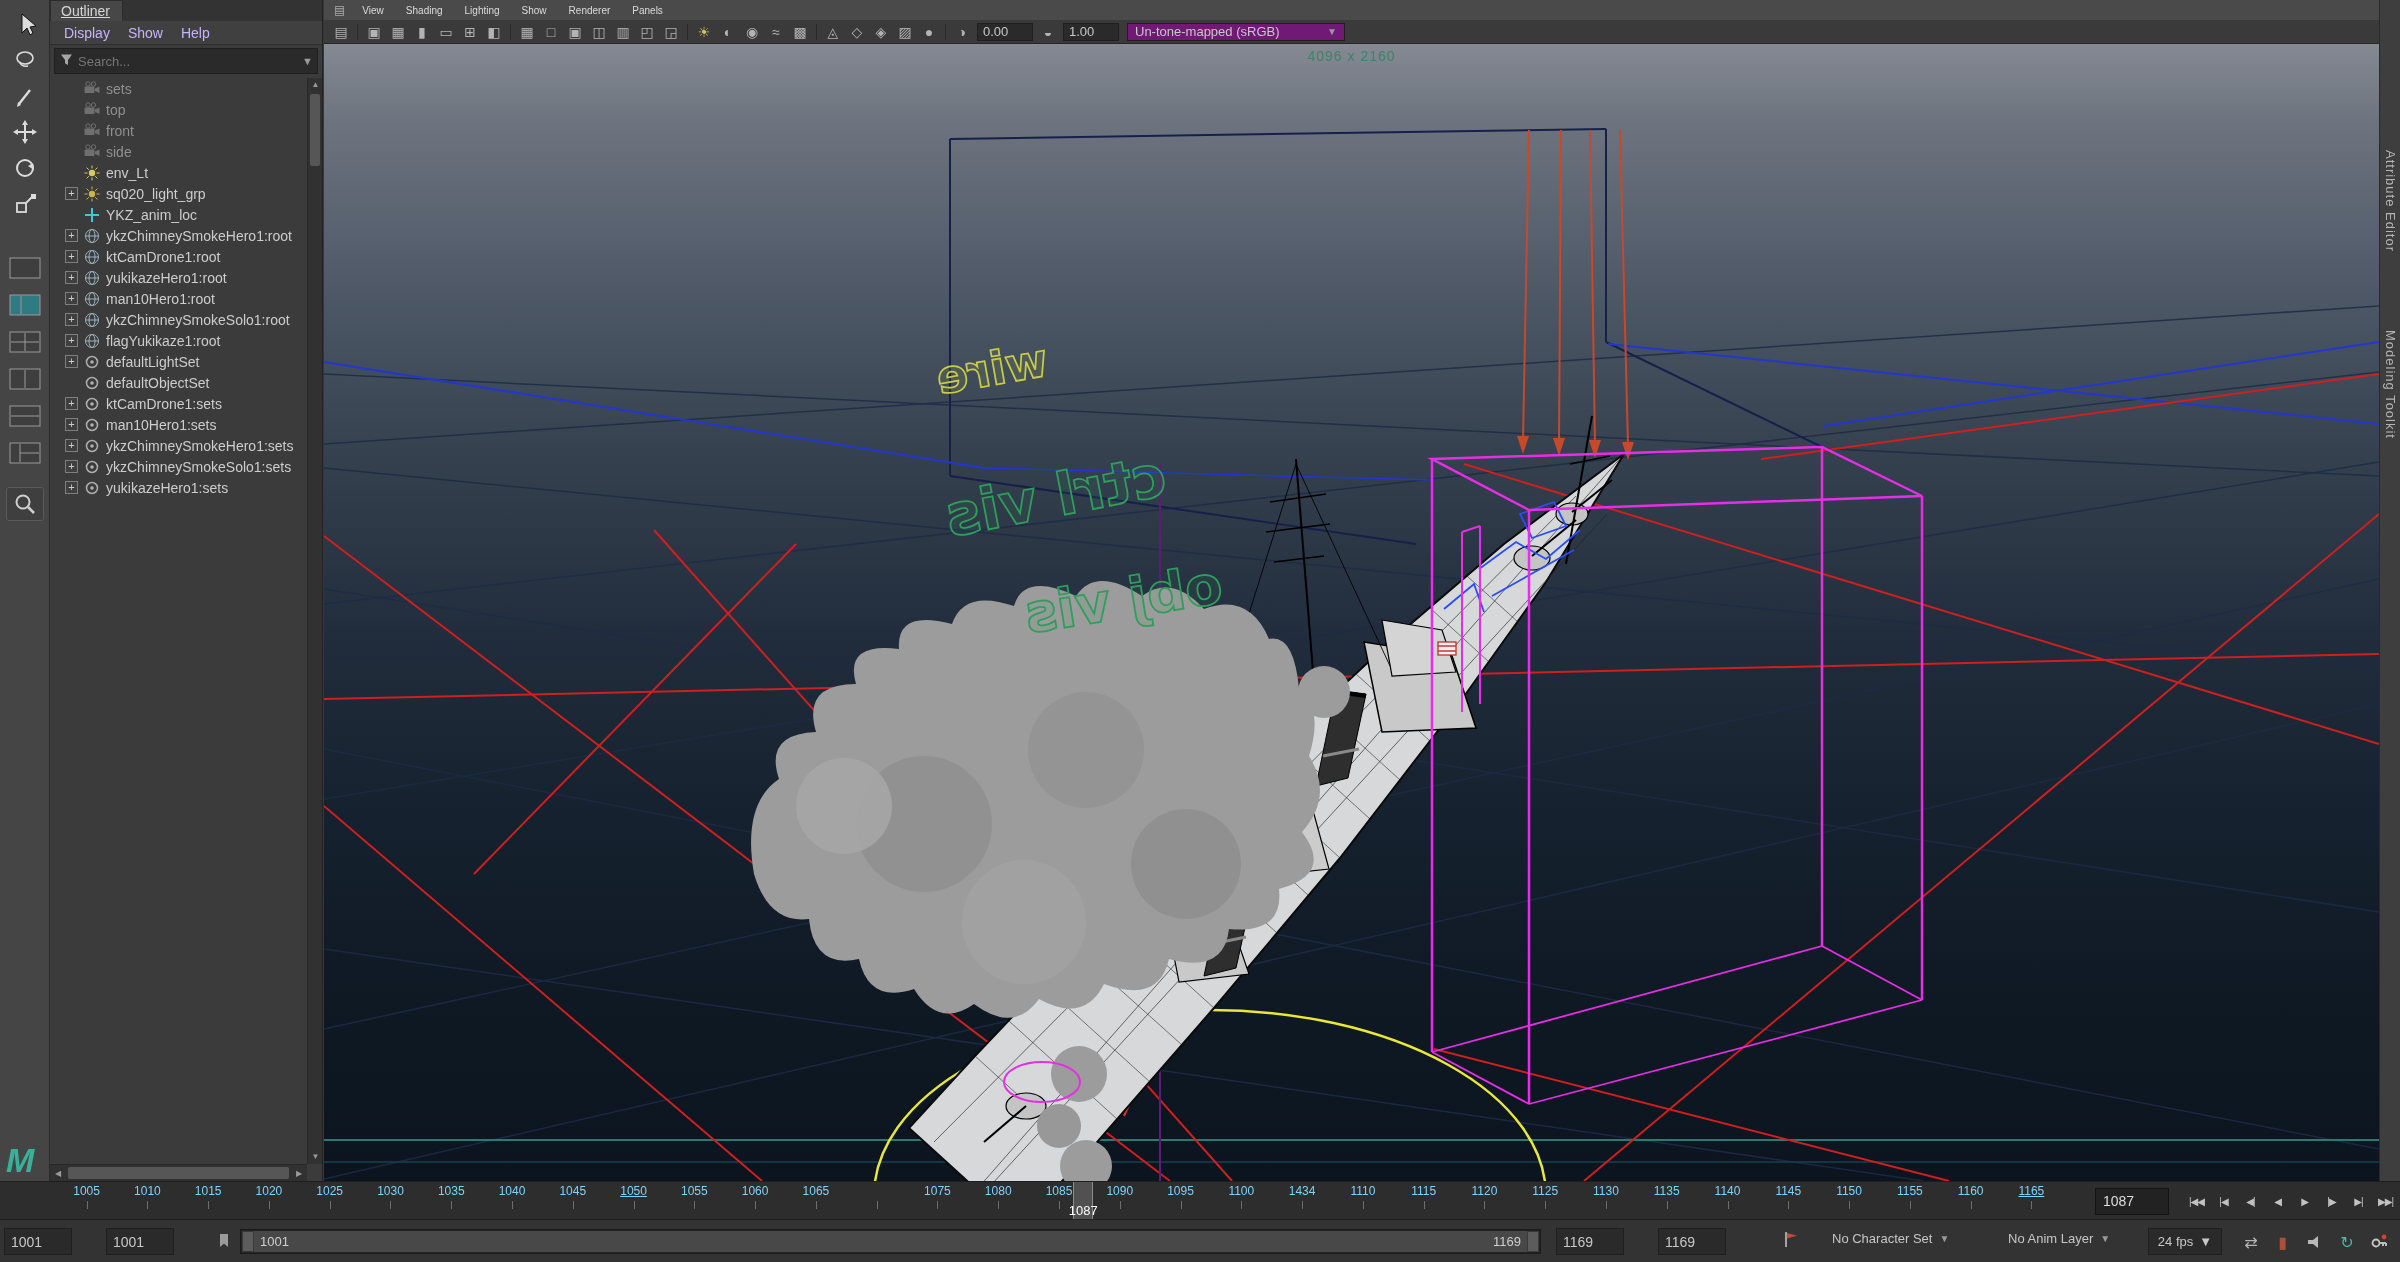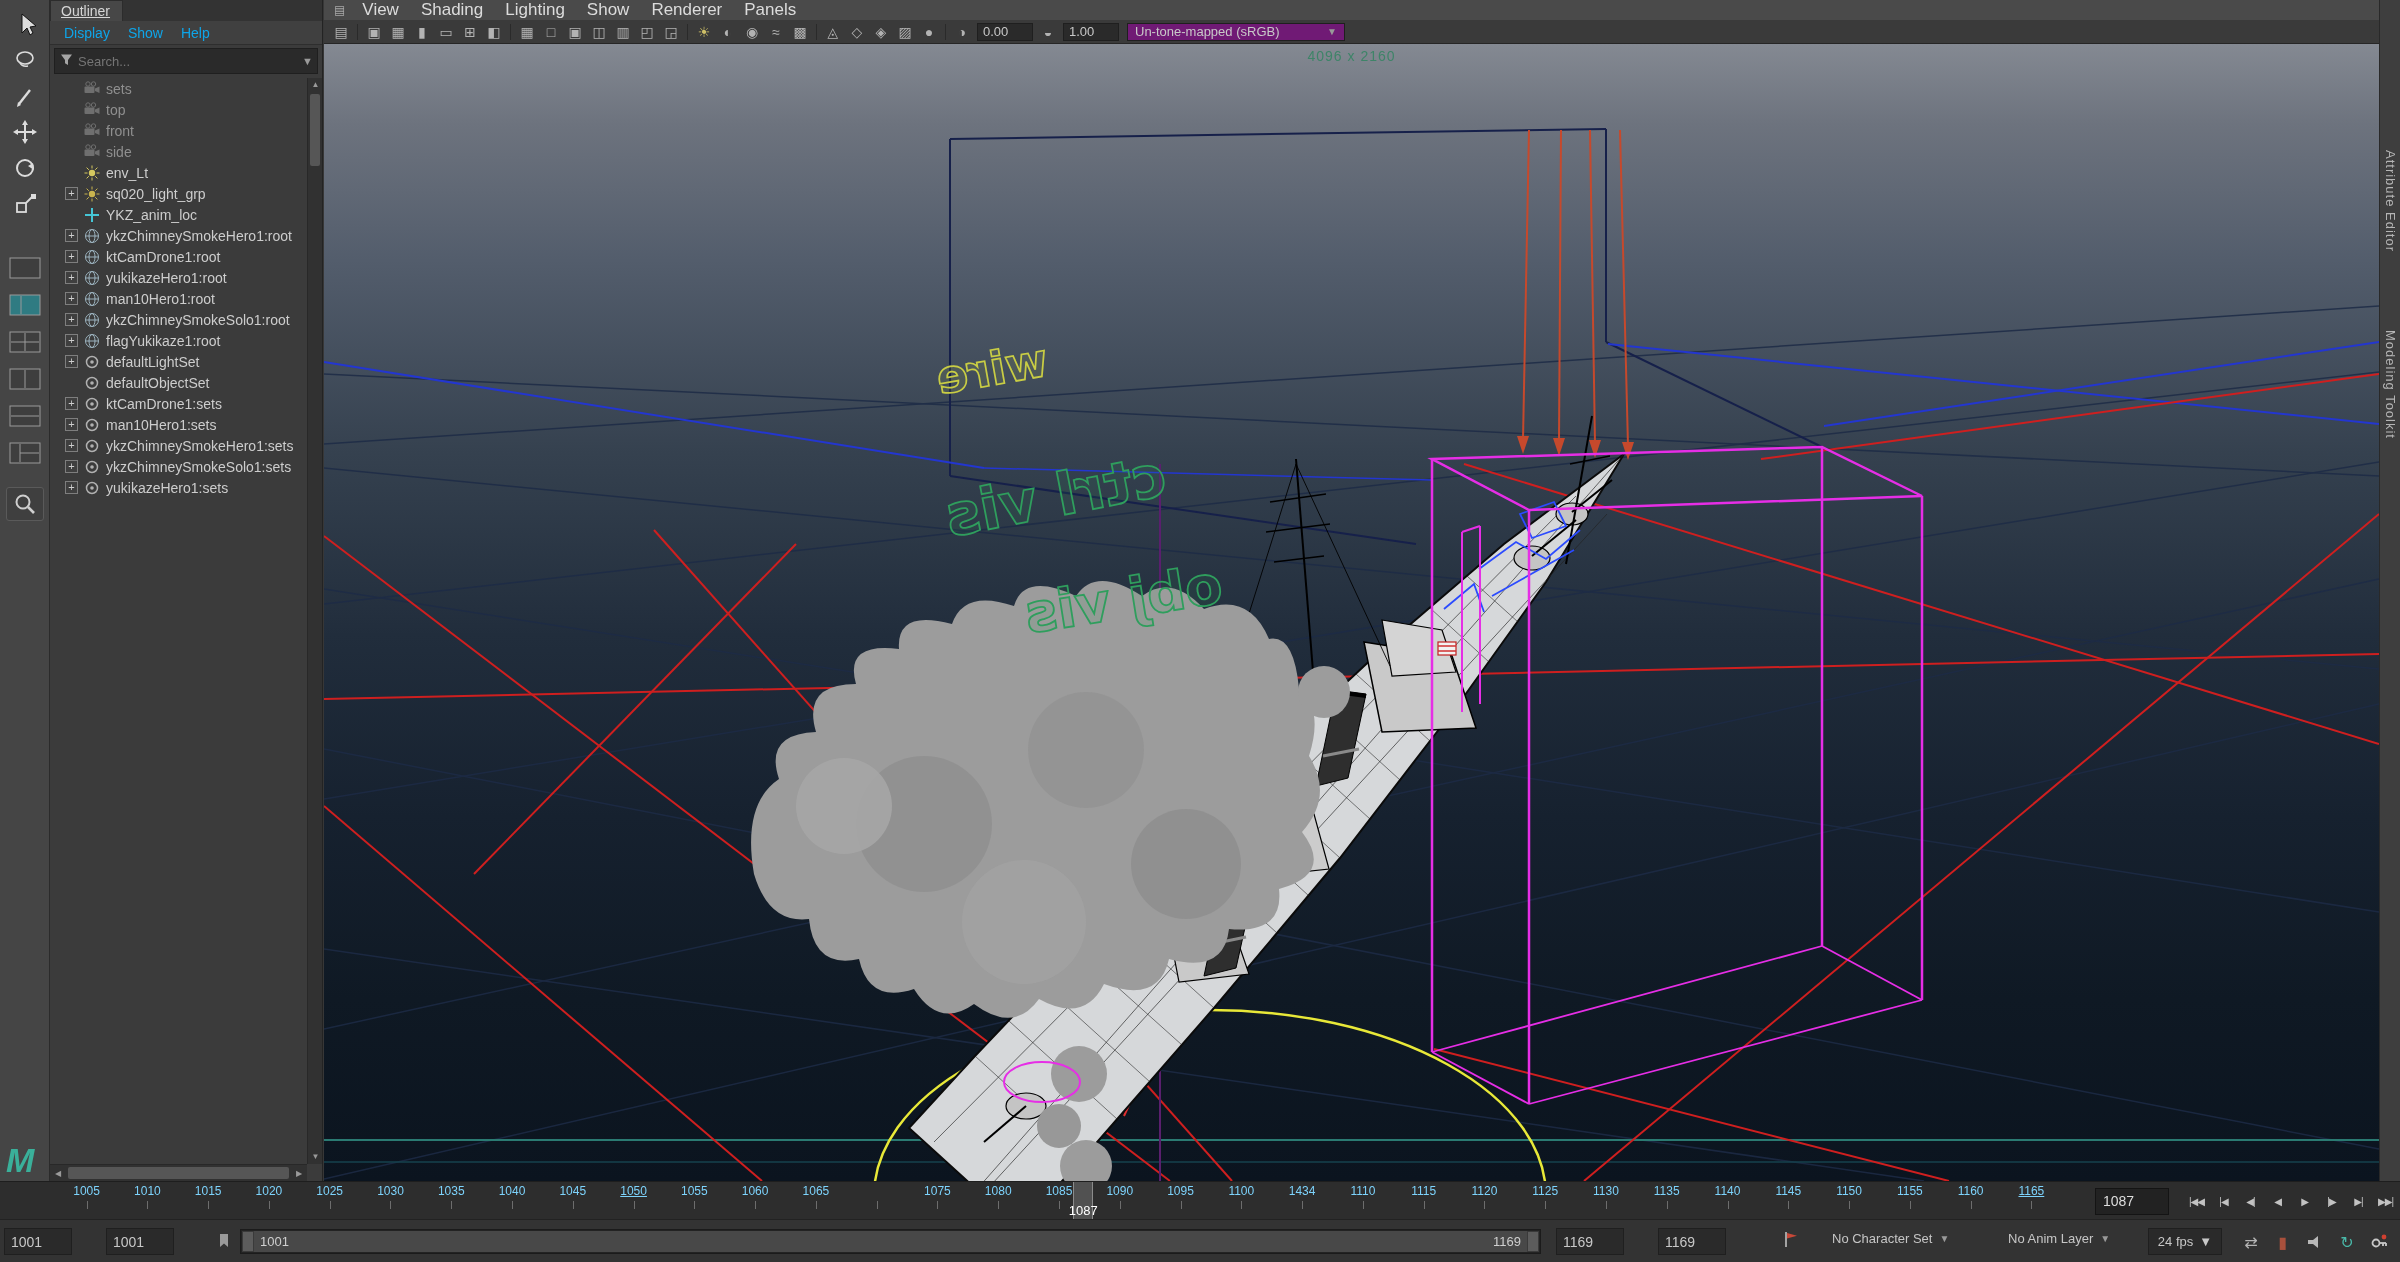--- a/index.html
+++ b/index.html
@@ -12,21 +12,21 @@
 #layouts{margin-top:34px;display:flex;flex-direction:column;gap:13px;align-items:center;}
 .layout-btn{width:34px;height:24px;display:flex;align-items:center;justify-content:center;}
 #zoom-btn{margin-top:22px;width:38px;height:34px;display:flex;align-items:center;justify-content:center;border:1px solid #5a5a5a;border-radius:3px;background:#3f3f3f;}
 #maya-logo{position:absolute;bottom:4px;left:6px;font-weight:bold;font-style:italic;font-size:34px;color:#3ab09a;line-height:1;}
 
 
 #outliner{position:absolute;left:50px;top:0;width:273px;height:1181px;background:#3b3b3b;border-right:1px solid #232323;}
 .ol-tabrow{height:21px;background:#333333;display:flex;align-items:flex-end;}
 .ol-tab{background:#474747;color:#d6d6d6;font-size:14px;padding:2px 12px 2px 10px;border:1px solid #2c2c2c;border-bottom:none;text-decoration:underline;}
 .ol-menus{height:24px;display:flex;align-items:center;background:#404040;border-bottom:1px solid #2e2e2e;padding-left:6px;gap:2px;}
-.ol-menus .mi{padding:2px 8px;font-size:14px;color:#0ea5e9;}
+.ol-menus .mi{padding:2px 8px;font-size:14px;color:#c4b5fd;}
 .ol-search{height:26px;margin:3px 4px 2px 4px;display:flex;align-items:center;background:#2a2a2a;border:1px solid #1f1f1f;padding:0 4px;gap:4px;}
 .ol-search input{flex:1;background:transparent;border:none;outline:none;color:#b8b8b8;font-size:13px;font-family:inherit;}
 .ol-search .chev{color:#9a9a9a;font-size:11px;}
 #ol-tree{position:absolute;top:78px;left:0;right:15px;bottom:17px;overflow:hidden;}
 .o-row{height:21px;display:flex;align-items:center;padding-left:15px;white-space:nowrap;}
 .o-exp{width:13px;height:13px;border:1px solid #7e7e7e;background:#3f3f3f;color:#cfcfcf;font-size:11px;line-height:11px;text-align:center;margin-right:4px;flex:none;}
 .o-exp.blank{visibility:hidden;}
 .o-ic{width:20px;display:flex;justify-content:center;margin-right:4px;flex:none;}
 .o-lb{font-size:14px;color:#cdcdcd;}
 .o-lb.dim{color:#8f8f8f;}
@@ -34,21 +34,21 @@
 .ol-vthumb{position:absolute;top:16px;left:2px;width:10px;height:72px;background:#565656;border-radius:2px;}
 .sb-arr{position:absolute;left:0;width:15px;height:14px;color:#9a9a9a;font-size:8px;text-align:center;line-height:14px;}
 .ol-hscroll{position:absolute;bottom:0;left:0;right:15px;height:17px;background:#313131;border-top:1px solid #282828;}
 .ol-hthumb{position:absolute;left:18px;right:18px;top:2px;height:12px;background:#565656;border-radius:2px;}
 .hs-arr{position:absolute;top:0;width:16px;height:17px;color:#9a9a9a;font-size:8px;text-align:center;line-height:17px;}
 
 
 #viewport{position:absolute;left:324px;top:0;width:2055px;height:1181px;background:#393939;}
 .vp-menubar{height:20px;background:#4a4a4a;display:flex;align-items:center;padding-left:4px;}
 .vp-menubar .pane-ic{font-size:12px;color:#a8a8a8;padding:0 6px;}
-.vp-menubar .mi{font-size:17px;color:#dcdcdc;padding:0 11px;}
+.vp-menubar .mi{font-size:10px;color:#dcdcdc;padding:0 11px;}
 .vp-toolbar{height:24px;background:#3a3a3a;border-bottom:1px solid #262626;display:flex;align-items:center;padding-left:5px;}
 .tbi{width:24px;height:22px;display:flex;align-items:center;justify-content:center;font-size:14px;color:#b3b3b3;flex:none;}
 .tbsep{width:1px;height:16px;background:#2a2a2a;margin:0 4px;flex:none;}
 .tbf{width:56px;height:18px;background:#2a2a2a;border:1px solid #1f1f1f;color:#c8c8c8;font-size:13px;padding:0 5px;margin:0 3px;font-family:inherit;flex:none;}
 .tbdd{height:18px;min-width:218px;background:#701a75;border:1px solid #1f1f1f;color:#c8c8c8;font-size:13px;display:flex;align-items:center;padding:0 7px;margin-left:5px;flex:none;}
 .tbdd .chev{margin-left:auto;font-size:10px;color:#999;padding-left:14px;}
 #scene{position:absolute;top:44px;left:0;right:0;bottom:0;overflow:hidden;
 background:linear-gradient(180deg,#848992 0%,#6d737e 7%,#535d6c 19%,#35414f 36%,#212d3c 52%,#16212f 68%,#0f1924 84%,#0b141f 100%);}
 #scene svg{position:absolute;left:0;top:0;width:100%;height:100%;}
 .hud-res{position:absolute;top:4px;left:50%;transform:translateX(-50%);font-size:14px;color:#3e8468;letter-spacing:1px;}

